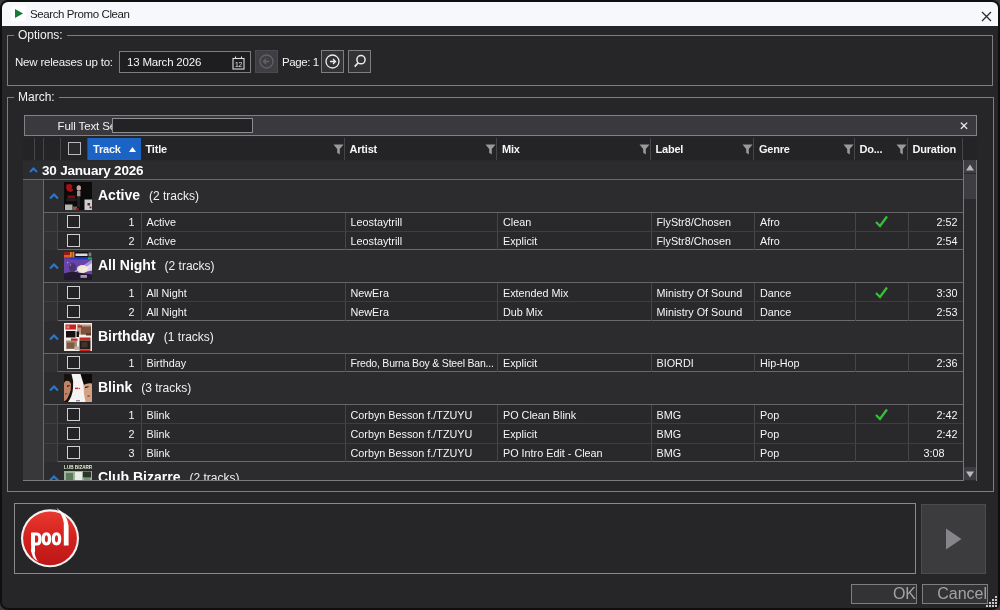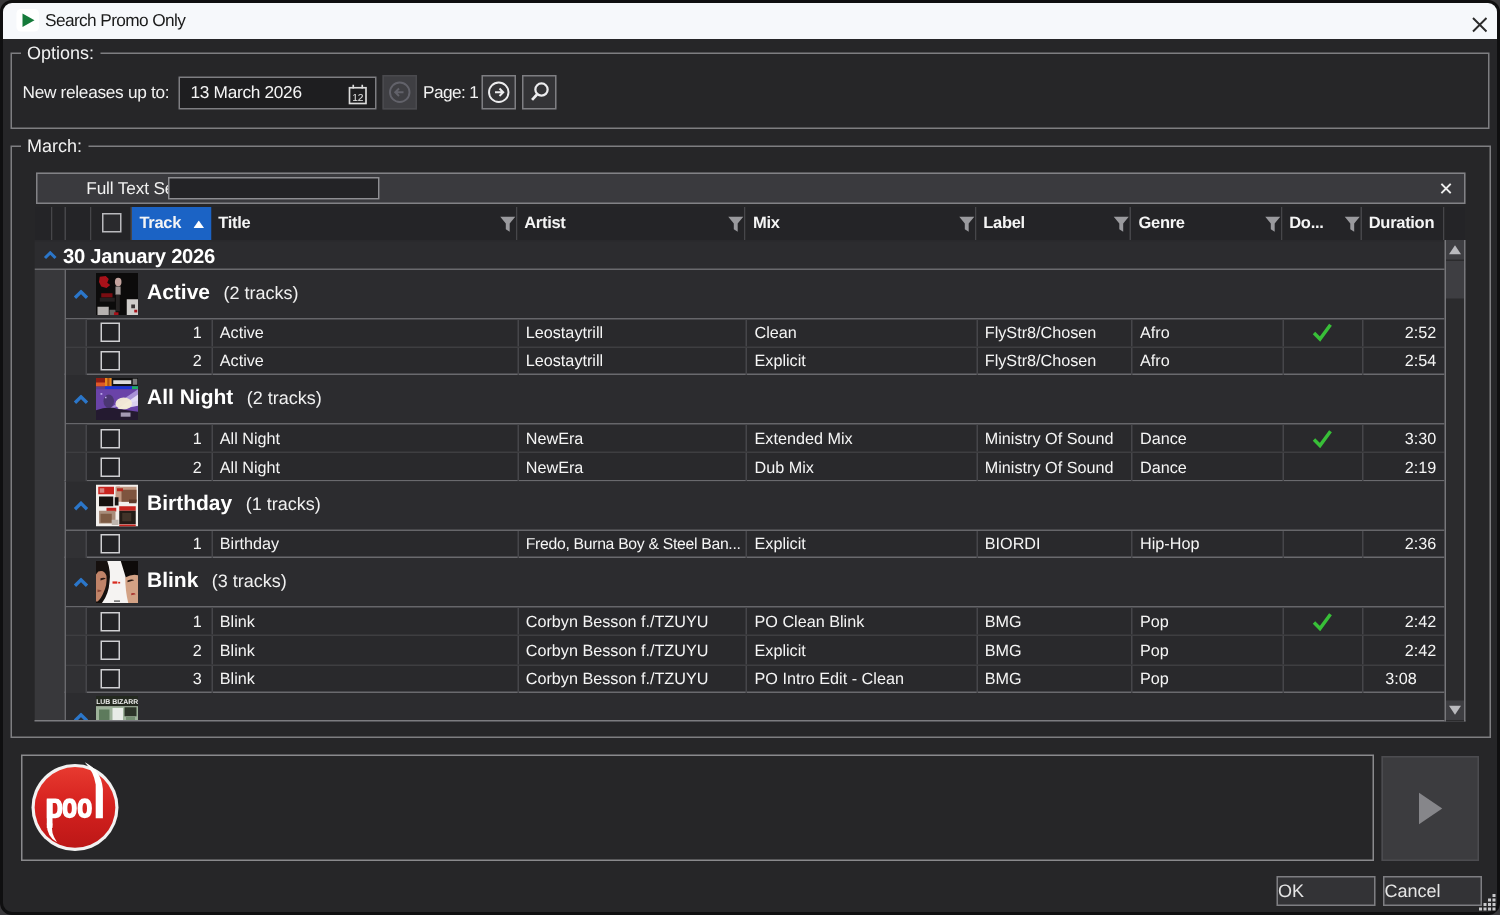--- a/index.html
+++ b/index.html
@@ -33,34 +33,34 @@
   .num { text-align:right; padding:3.5px 6px 0 0; }
   .cbx { position:absolute; width:13px; height:13px; border:1px solid #cfcfd2; background:#232326; }
   .grow { background:#2c2c2f; }
   .gname { font-size:14px; font-weight:bold; color:#fff; }
   .gcount { font-size:12px; color:#f0f0f0; margin-left:9px; }
   .art { position:absolute; left:20px; top:2px; width:28px; height:28px; }
   #vsb { left:963px; top:160px; width:14px; height:321px; background:#2b2b2d; border-left:1px solid #77777b; border-right:1px solid #77777b; }
   .sbtn { position:absolute; left:0; width:12px; background:#3e3e42; }
   #logobox { left:14px; top:503px; width:902px; height:71px; border:1px solid #8a8a8d; }
   #playbtn { left:921px; top:504px; width:65px; height:70px; background:#3c3c3f; border:1px solid #4c4c50; }
-  .btn { background:#333336; border:1px solid #7e7e82; color:#e5e5e5; font-size:12px; text-align:left; line-height:18px; }
+  .btn { background:#333336; border:1px solid #7e7e82; color:#a3a3a3; font-size:16px; text-align:right; line-height:18px; }
   #okbtn { left:851px; top:584px; width:66px; height:20px; }
   #cancelbtn { left:922px; top:584px; width:66px; height:20px; }
 </style>
 </head>
 <body>
 <div class="abs" id="frame"></div>
 <div class="abs" id="titlebar">
   <div class="ticon">
     <svg width="15" height="15" viewBox="0 0 15 15">
         <polygon points="4,3 12,7.5 4,12" fill="#157a3a"></polygon>
       </svg>
   </div>
-  <div class="ttxt">Search Promo Only</div>
+  <div class="ttxt">Search Promo Clean</div>
   <svg class="tclose-svg" style="position:absolute; left:979px; top:8.5px;" width="11" height="11" viewBox="0 0 11 11">
       <path d="M1 1 L10 10 M10 1 L1 10" stroke="#2b2b2b" stroke-width="1.3"></path>
     </svg>
 </div>
 
 <div class="abs gbox" id="optbox">
     <span class="glabel">Options:</span>
   </div>
 <div class="abs lbl" style="left:15px; top:56px; font-size:11.5px; letter-spacing:-0.2px;">New releases up to:</div>
 <div class="abs" id="dateinput">13 March 2026
@@ -243,21 +243,21 @@
 <div class="cell" style="left:14px; width:31px; border-right:none;">
           <div class="cbx" style="left:9px; top:2.5px;"></div>
         </div>
 <div class="cell num" style="left:45px; width:52.5px;">2</div>
 <div class="cell ct" style="left:97.5px; width:204px;">All Night</div>
 <div class="cell ct" style="left:301.5px; width:152.5px; ">NewEra</div>
 <div class="cell ct" style="left:454px; width:153.5px;">Dub Mix</div>
 <div class="cell ct" style="left:607.5px; width:103.5px;">Ministry Of Sound</div>
 <div class="cell ct" style="left:711px; width:100.5px;">Dance</div>
 <div class="cell" style="left:811.5px; width:53px;"></div>
-<div class="cell num" style="left:864.5px; width:55px; border-right:none;">2:19</div>
+<div class="cell num" style="left:864.5px; width:55px; border-right:none;">2:53</div>
 </div>
 </div>
 <div style="position:absolute; left:20px; top:182.7px; width:919.5px; height:51.3px; border-bottom:1px solid #6a6a6e; border-left:1px solid #6a6a6e; background:#29292c;">
 <div class="grow" style="position:absolute; left:0; top:0; width:100%; height:32px;">
         <svg class="chev" style="left:5px; top:13px;" width="10" height="7" viewBox="0 0 10 7">
           <path d="M1 5.5 L5 1.5 L9 5.5" fill="none" stroke="#2b76c9" stroke-width="2.2"></path>
         </svg>
         <svg class="art" width="28" height="28" viewBox="0 0 28 28">
           <rect width="28" height="28" fill="#f2efec"></rect>
           <rect x="1.5" y="1.5" width="10.5" height="5" fill="#c8231e"></rect>
@@ -371,20 +371,21 @@
         <svg class="art" width="28" height="28" viewBox="0 0 28 28">
           <rect width="28" height="28" fill="#e8ebe6"></rect>
           <rect x="0" y="0" width="28" height="7" fill="#23281f"></rect>
           <text x="14" y="5.3" font-size="4.6" fill="#eeeeee" text-anchor="middle" font-family="Liberation Sans" font-weight="bold">CLUB BIZARRE</text>
           <rect x="0" y="7" width="28" height="21" fill="#9db29a"></rect>
           <rect x="2" y="9" width="7" height="12" fill="#5d7a5c"></rect>
           <rect x="11" y="8" width="7" height="13" fill="#e8ece8"></rect>
           <rect x="19" y="7.5" width="8" height="6" fill="#2c3429"></rect>
           <rect x="20" y="14" width="6" height="7" fill="#748f72"></rect>
         </svg>
+        <div style="position:absolute; left:54px; top:6px; white-space:nowrap;"><span class="gname">Club Bizarre</span><span class="gcount">(2 tracks)</span></div>
       </div>
 </div>
 </div>
 
 <div class="abs" id="vsb">
   <div class="sbtn" style="top:0; height:13px;">
     <svg width="12" height="13" viewBox="0 0 12 13">
         <polygon points="6,3.5 10,9.5 2,9.5" fill="#b9b9bd"></polygon>
       </svg>
   </div>

